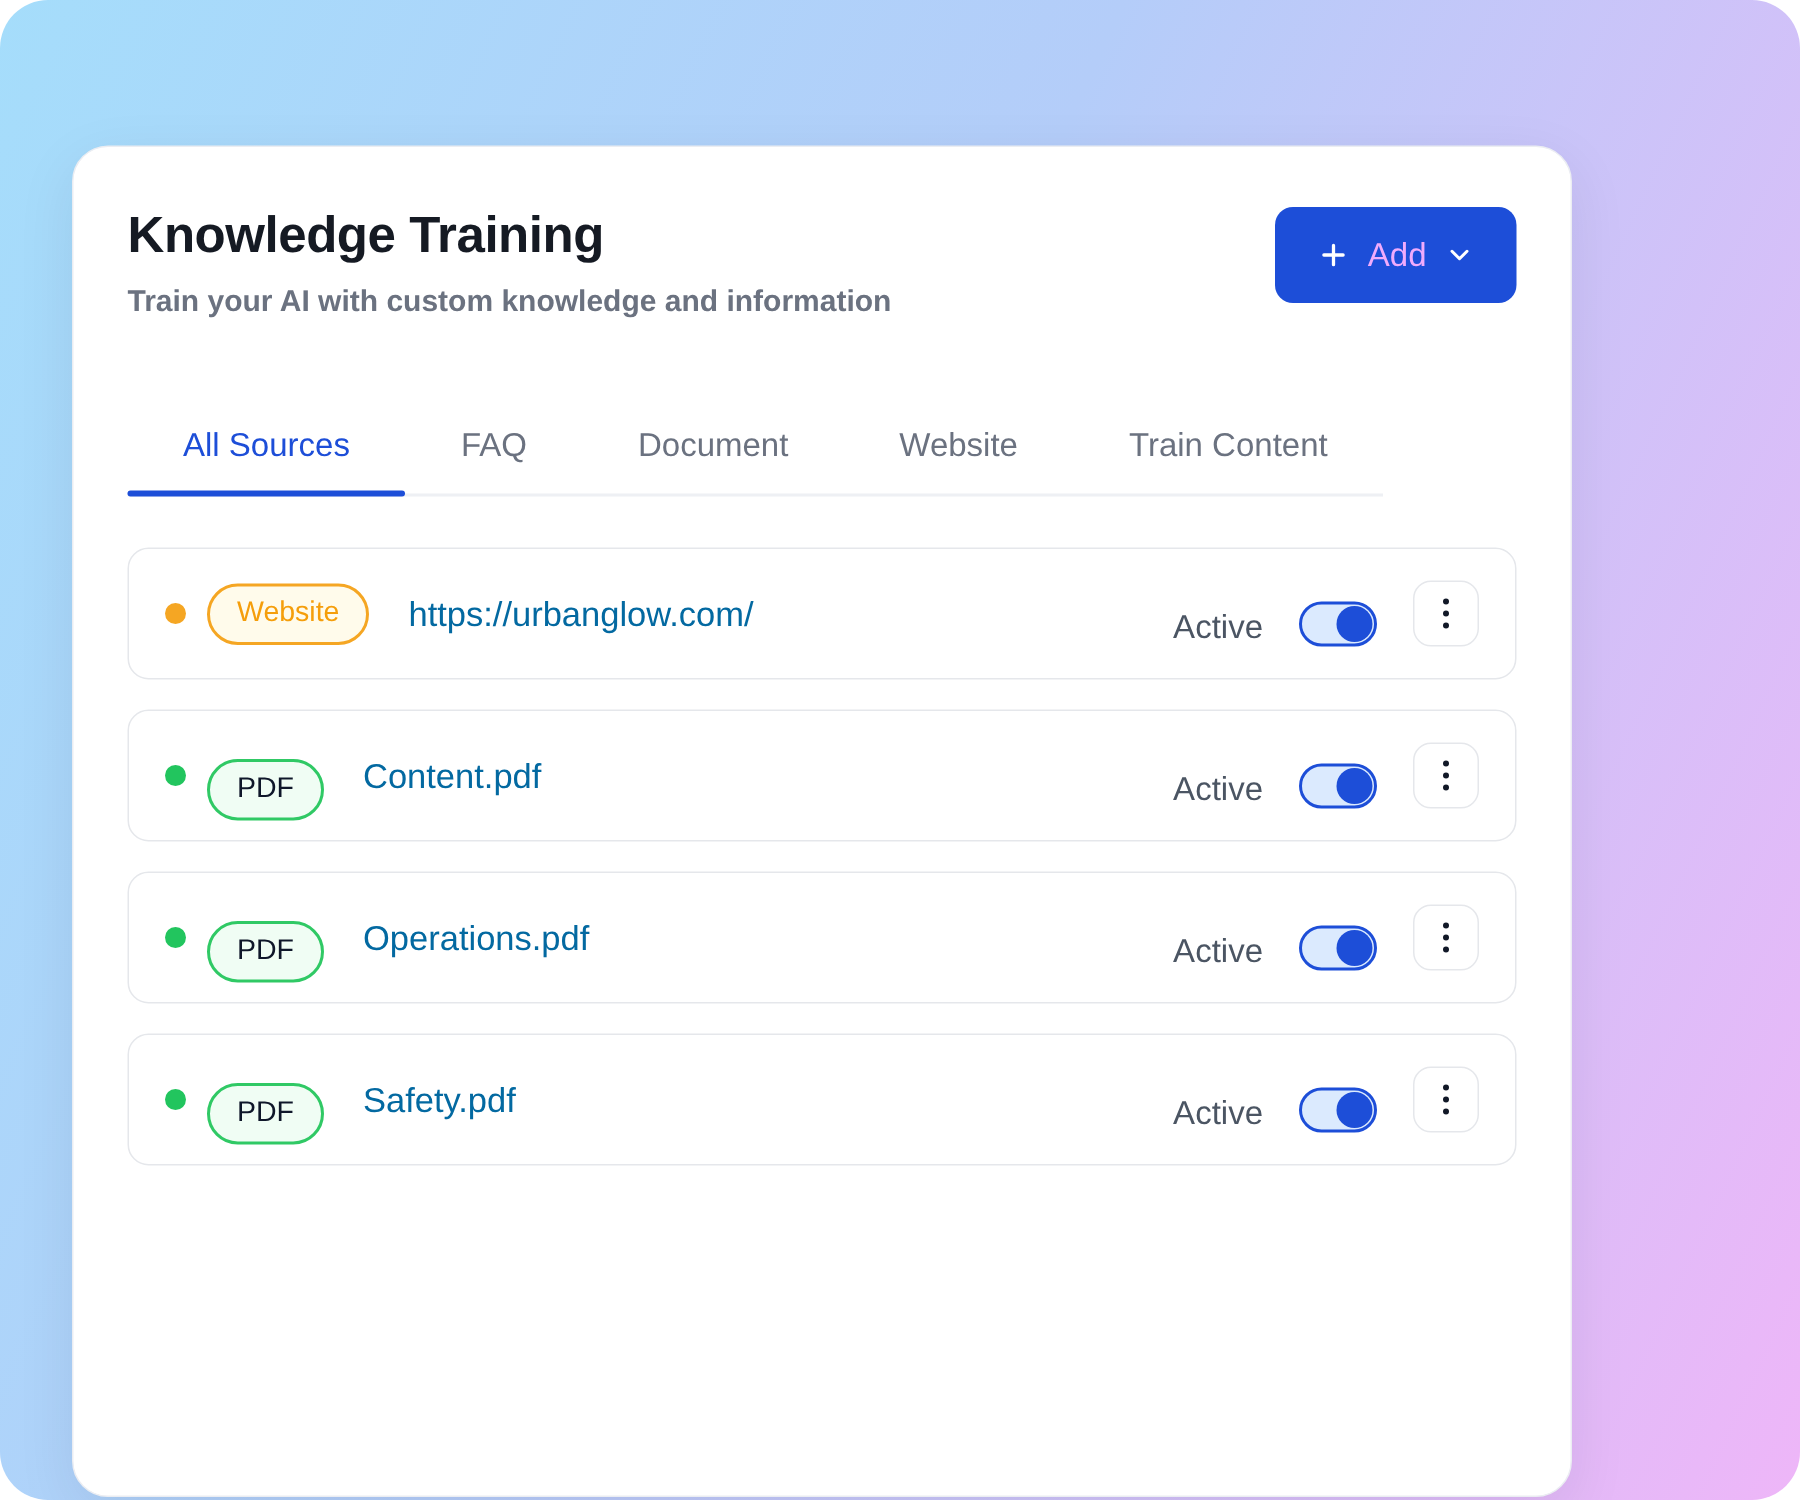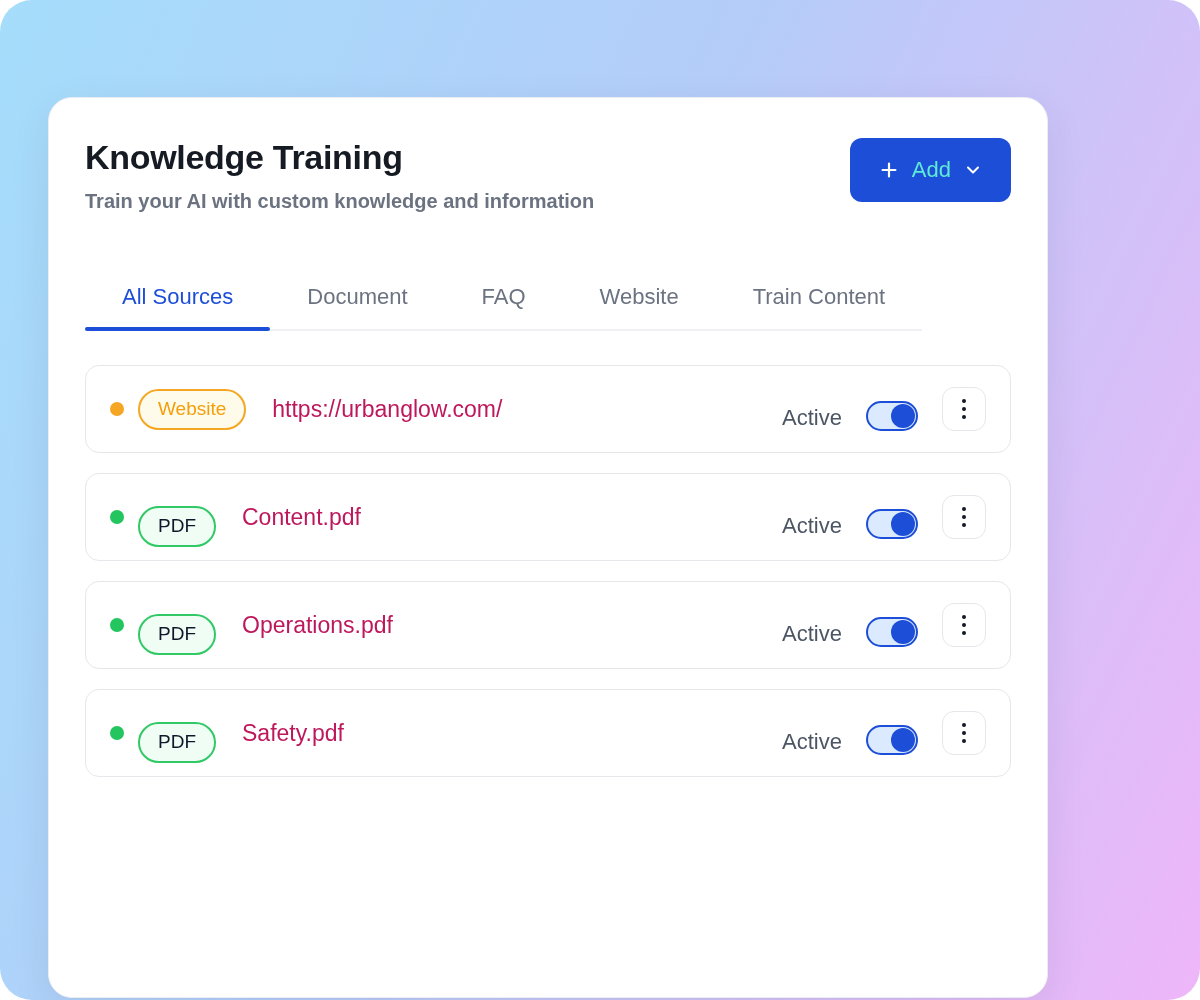--- a/index.html
+++ b/index.html
@@ -17,21 +17,21 @@
     position:absolute;left:48px;top:97px;width:1000px;height:901px;
     box-sizing:border-box;background:#ffffff;border:1px solid #ebedf2;
     border-radius:24px;padding:40px 36px;
     box-shadow:0 12px 40px rgba(15,23,42,.08);
   }
   .card-header{display:flex;justify-content:space-between;align-items:flex-start;}
   .page-title{margin:0;font-size:34px;font-weight:700;color:#151a23;letter-spacing:-.3px;line-height:1.15;}
   .page-subtitle{margin-top:10px;font-size:20px;color:#6b7280;line-height:1.4;font-weight:bold;}
   .add-button{
     display:flex;align-items:center;gap:12px;height:64px;padding:0 28px;
-    background:#1d4ed8;color:#5eead4;border:none;border-radius:12px;
+    background:#1d4ed8;color:#f0abfc;border:none;border-radius:12px;
     font-size:22px;font-family:inherit;cursor:pointer;
   }
   .add-button svg{display:block;}
   .tabs{display:inline-flex;margin-top:50px;border-bottom:2px solid #eef0f4;}
   .tab{
     position:relative;height:64px;padding:0 37px;display:flex;align-items:center;
     font-size:22px;color:#6b7280;cursor:pointer;white-space:nowrap;
   }
   .tab.active{color:#1d4ed8;font-weight:500;align-items:center;}
   .tab.active::after{
@@ -45,21 +45,21 @@
   }
   .status-dot{width:14px;height:14px;border-radius:50%;flex:none;}
   .status-dot.website{background:#f5a623;}
   .status-dot.pdf{background:#22c55e;}
   .type-badge{
     margin-left:14px;padding:8px 18px;border-radius:999px;border:2px solid;
     font-size:19px;line-height:1.1;flex:none;
   }
   .type-badge.website{color:#f59e0b;border-color:#f5a623;background:#fffbeb;}
   .type-badge.pdf{color:#0f172a;border-color:#30c965;background:#f0fdf4;margin-top:19px;}
-  .source-name{margin-left:26px;font-size:23px;color:#be185d;}
+  .source-name{margin-left:26px;font-size:23px;color:#0369a1;}
   .row-right{margin-left:auto;display:flex;align-items:flex-end;gap:24px;}
   .status-label{font-size:22px;color:#4b5563;}
   .toggle{
     position:relative;width:52px;height:30px;box-sizing:border-box;flex:none;
     background:#dbeafe;border:2px solid #1d4ed8;border-radius:15px;cursor:pointer;
   }
   .toggle-knob{
     position:absolute;top:1px;right:1px;width:24px;height:24px;
     border-radius:50%;background:#1d4ed8;
   }
@@ -94,24 +94,24 @@
           </svg>
         </span>
       </button>
     </div>
 
     <div class="tabs">
         <div class="tab active">
     <span>All Sources</span>
   </div>
         <div class="tab">
-    <span>Document</span>
+    <span>FAQ</span>
   </div>
         <div class="tab">
-    <span>FAQ</span>
+    <span>Document</span>
   </div>
         <div class="tab">
     <span>Website</span>
   </div>
         <div class="tab">
     <span>Train Content</span>
   </div>
       </div>
 
     <div class="source-list">

